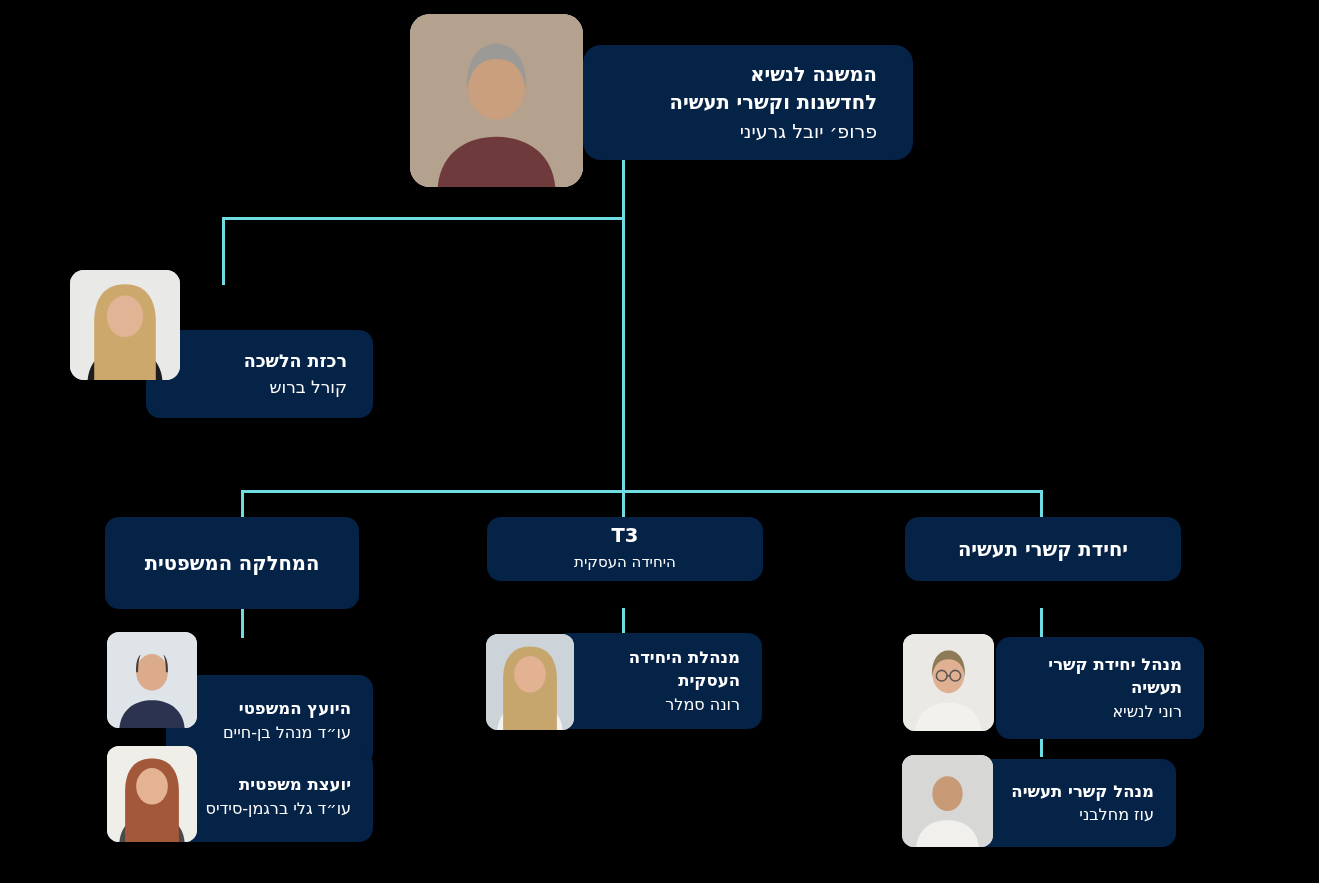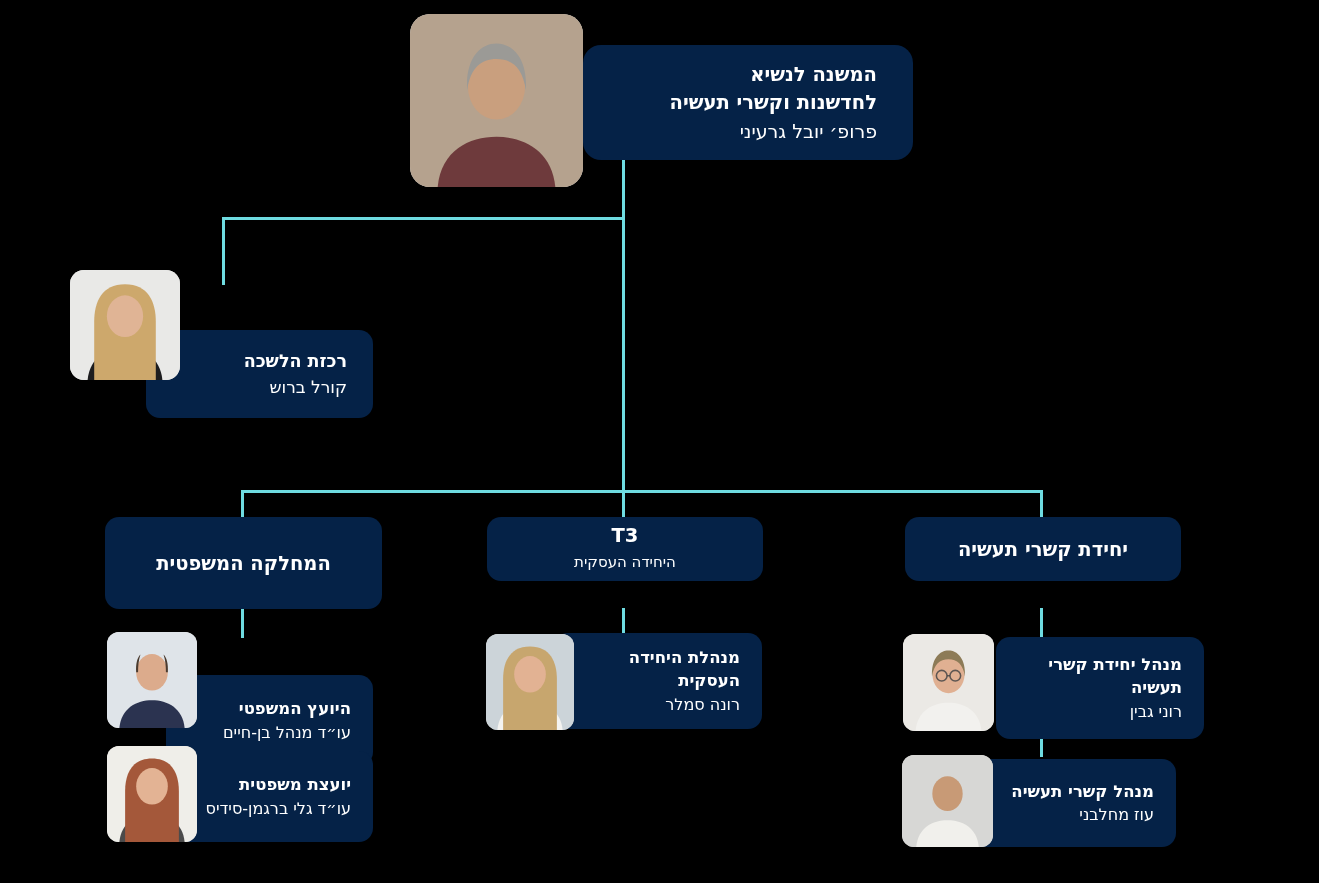--- a/index.html
+++ b/index.html
@@ -82,21 +82,21 @@
         <rect width="100" height="100" fill="#e9e9e7"></rect>
         <path d="M16 100 C18 79 34 71 50 71 C66 71 82 79 84 100 Z" fill="#1d1d1f"></path>
         <path d="M50 13 C29 13 22 29 22 47 L22 100 L78 100 L78 47 C78 29 71 13 50 13 Z" fill="#cda86c"></path>
         <ellipse cx="50" cy="42" rx="16.5" ry="19" fill="#e0b495"></ellipse>
       </svg></div>
   <div class="box rtl sec-box" style="left:146px;top:283px;width:227px;height:88px;margin-top:47px;">
     <div class="role">רכזת הלשכה</div>
     <div class="name">קורל ברוש</div>
   </div>
 
-  <div class="box center dept-box" style="left:105px;top:517px;width:277px;height:92px;text-align:center;">
+  <div class="box center dept-box" style="left:105px;top:517px;width:254px;height:92px;text-align:center;">
     <div class="role">המחלקה המשפטית</div>
   </div>
   <div class="box center dept-box" style="left:487px;top:517px;width:276px;height:64px;">
     <div class="role">T3</div>
     <div class="subtitle">היחידה העסקית</div>
   </div>
   <div class="box center dept-box" style="left:905px;top:517px;width:276px;height:64px;">
     <div class="role">יחידת קשרי תעשיה</div>
   </div>
 
@@ -142,21 +142,21 @@
         <path d="M33 44 C32 25 41 17 50 17 C59 17 68 25 67 44 C65 31 59 26 50 26 C41 26 35 31 33 44 Z" fill="#8d7b57"></path>
         <g fill="none" stroke="rgba(70,70,70,0.85)" stroke-width="1.6">
           <circle cx="43" cy="43" r="5.5"></circle>
           <circle cx="57" cy="43" r="5.5"></circle>
           <path d="M48.5 43 L51.5 43"></path>
         </g>
       </svg></div>
   <div class="box rtl mem-box" style="left:996px;top:637px;width:208px;height:102px;">
     <div class="role">מנהל יחידת קשרי</div>
     <div class="role">תעשיה</div>
-    <div class="name">רוני גבין</div>
+    <div class="name">רוני לנשיא</div>
   </div>
 
   <div class="photo" style="left:902px;top:755px;width:91px;height:92px;border-radius:12px;"><svg viewBox="0 0 100 100" width="100%" height="100%" preserveAspectRatio="xMidYMid slice">
         <rect width="100" height="100" fill="#d7d7d5"></rect>
         <path d="M16 100 C18 79 34 71 50 71 C66 71 82 79 84 100 Z" fill="#f1f0ec"></path>
         <ellipse cx="50" cy="42" rx="16.5" ry="19" fill="#c89a76"></ellipse>
       </svg></div>
   <div class="box rtl mem-box" style="left:968px;top:759px;width:208px;height:88px;">
     <div class="role">מנהל קשרי תעשיה</div>
     <div class="name">עוז מחלבני</div>

